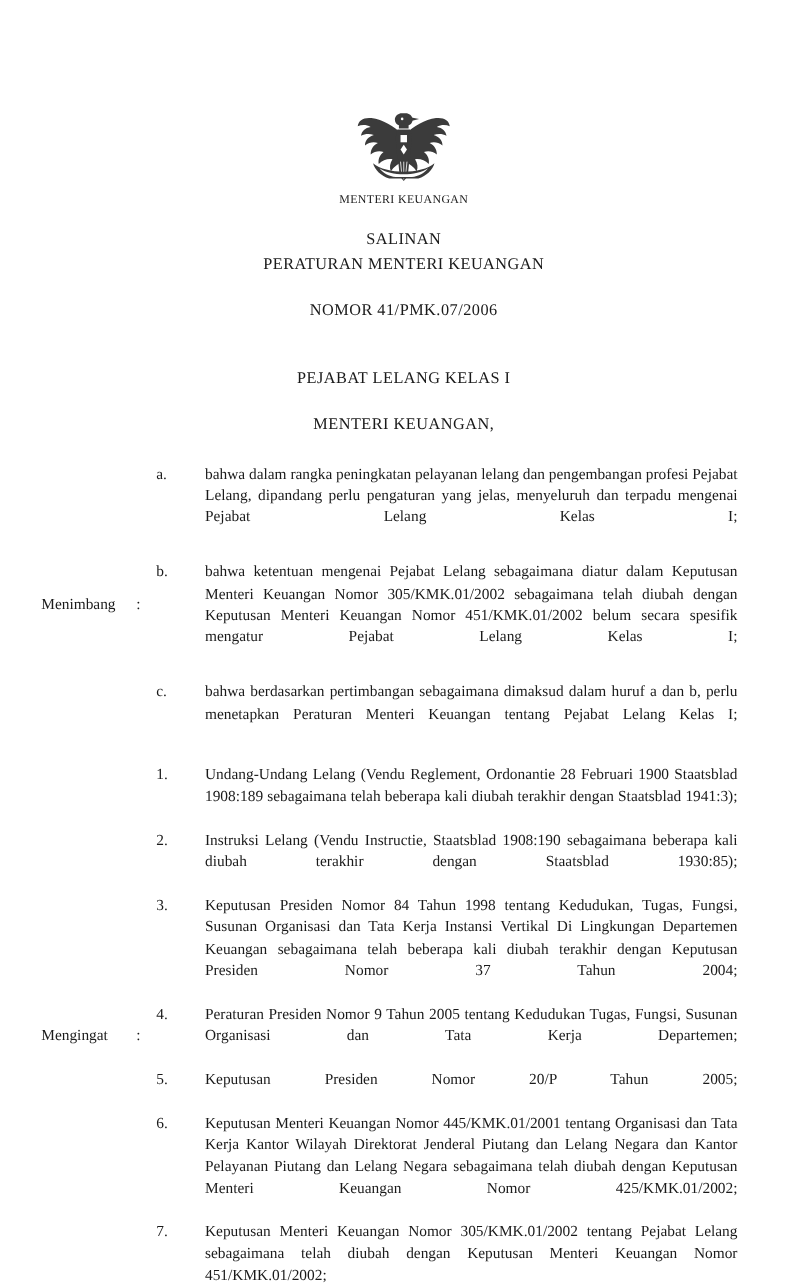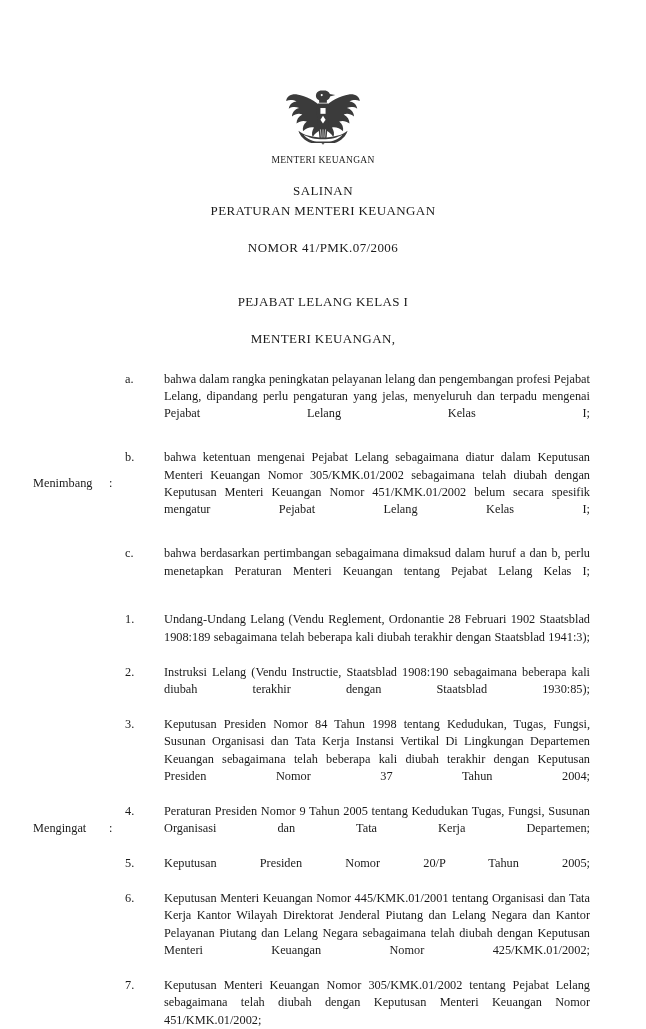--- a/index.html
+++ b/index.html
@@ -170,21 +170,21 @@
             <div class="item-text">bahwa berdasarkan pertimbangan sebagaimana dimaksud dalam huruf a dan b, perlu menetapkan Peraturan Menteri Keuangan tentang Pejabat Lelang Kelas I;</div>
           </div>
         </div>
       </div>
       <div class="clause-section">
         <div class="clause-label">Mengingat</div>
         <div class="clause-colon">:</div>
         <div class="clause-items tight">
           <div class="clause-item">
             <div class="item-marker">1.</div>
-            <div class="item-text">Undang-Undang Lelang (Vendu Reglement, Ordonantie 28 Februari 1902 Staatsblad 1908:189 sebagaimana telah beberapa kali diubah terakhir dengan Staatsblad 1941:3);</div>
+            <div class="item-text">Undang-Undang Lelang (Vendu Reglement, Ordonantie 28 Februari 1900 Staatsblad 1908:189 sebagaimana telah beberapa kali diubah terakhir dengan Staatsblad 1941:3);</div>
           </div>
           <div class="clause-item">
             <div class="item-marker">2.</div>
             <div class="item-text">Instruksi Lelang (Vendu Instructie, Staatsblad 1908:190 sebagaimana beberapa kali diubah terakhir dengan Staatsblad 1930:85);</div>
           </div>
           <div class="clause-item">
             <div class="item-marker">3.</div>
             <div class="item-text">Keputusan Presiden Nomor 84 Tahun 1998 tentang Kedudukan, Tugas, Fungsi, Susunan Organisasi dan Tata Kerja Instansi Vertikal Di Lingkungan Departemen Keuangan sebagaimana telah beberapa kali diubah terakhir dengan Keputusan Presiden Nomor 37 Tahun 2004;</div>
           </div>
           <div class="clause-item">

